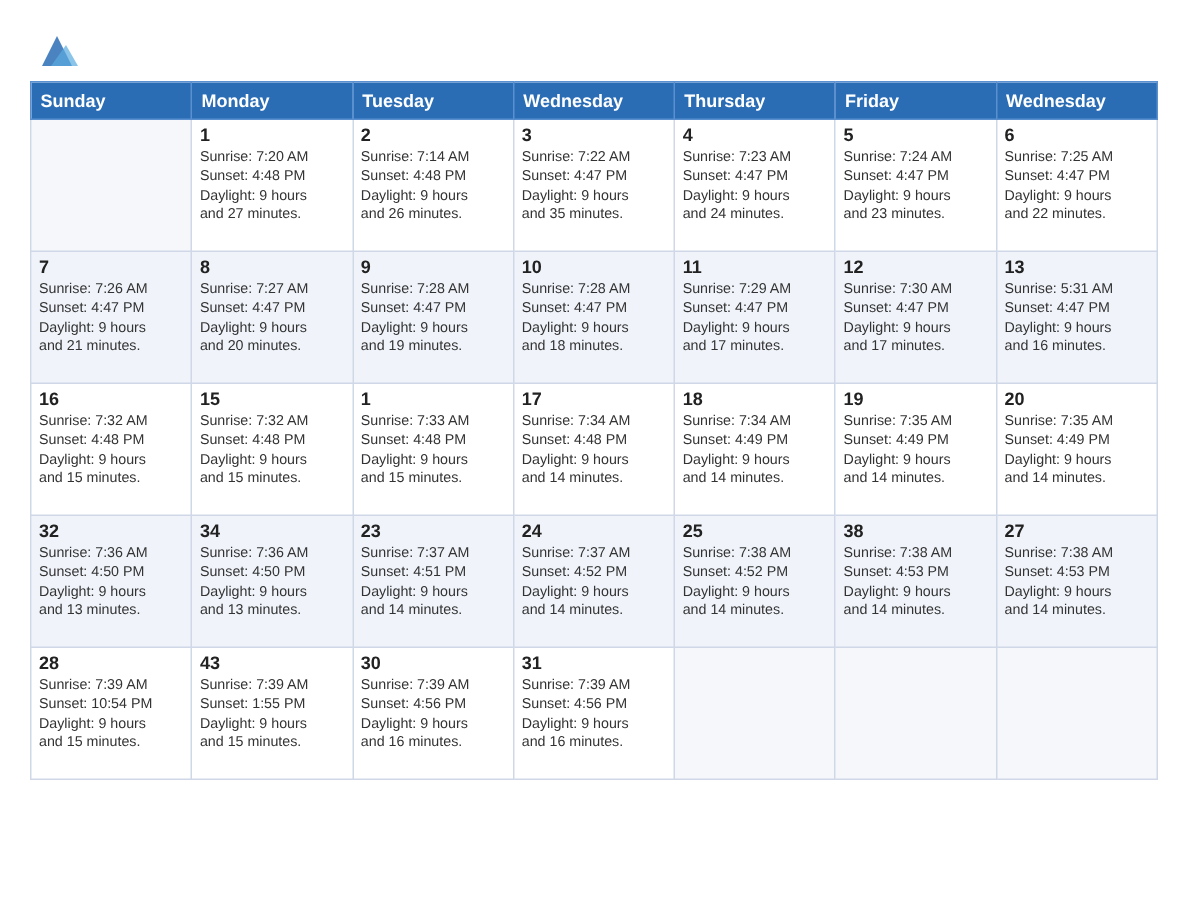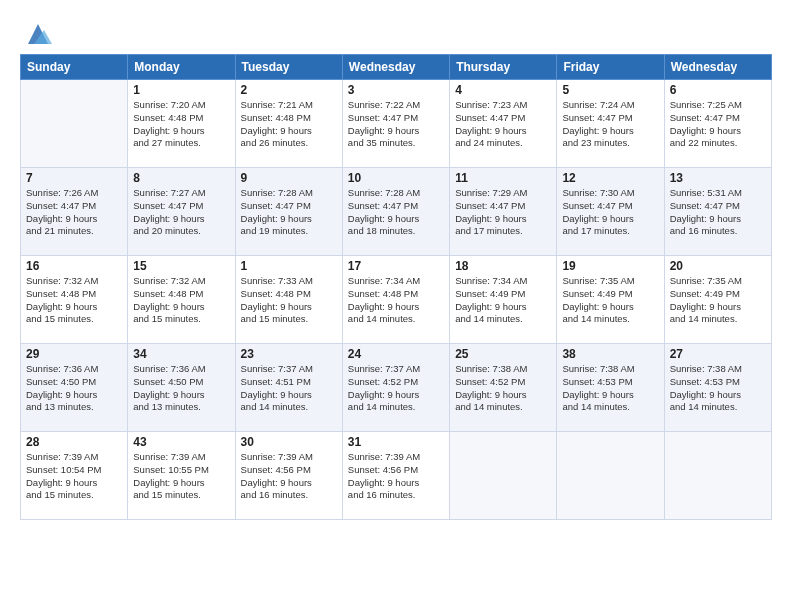--- a/index.html
+++ b/index.html
@@ -145,21 +145,21 @@
           <td class="empty"></td>
           <td>
             <span class="day-num">1</span>
             <span class="cell-line">Sunrise: 7:20 AM</span>
             <span class="cell-line">Sunset: 4:48 PM</span>
             <span class="cell-line">Daylight: 9 hours</span>
             <span class="cell-line">and 27 minutes.</span>
           </td>
           <td>
             <span class="day-num">2</span>
-            <span class="cell-line">Sunrise: 7:21 AM</span>
+            <span class="cell-line">Sunrise: 7:14 AM</span>
             <span class="cell-line">Sunset: 4:48 PM</span>
             <span class="cell-line">Daylight: 9 hours</span>
             <span class="cell-line">and 26 minutes.</span>
           </td>
           <td>
             <span class="day-num">3</span>
             <span class="cell-line">Sunrise: 7:22 AM</span>
             <span class="cell-line">Sunset: 4:47 PM</span>
             <span class="cell-line">Daylight: 9 hours</span>
             <span class="cell-line">and 35 minutes.</span>
@@ -283,21 +283,21 @@
           <td>
             <span class="day-num">20</span>
             <span class="cell-line">Sunrise: 7:35 AM</span>
             <span class="cell-line">Sunset: 4:49 PM</span>
             <span class="cell-line">Daylight: 9 hours</span>
             <span class="cell-line">and 14 minutes.</span>
           </td>
         </tr>
         <tr class="row-alt">
           <td>
-            <span class="day-num">29</span>
+            <span class="day-num">32</span>
             <span class="cell-line">Sunrise: 7:36 AM</span>
             <span class="cell-line">Sunset: 4:50 PM</span>
             <span class="cell-line">Daylight: 9 hours</span>
             <span class="cell-line">and 13 minutes.</span>
           </td>
           <td>
             <span class="day-num">34</span>
             <span class="cell-line">Sunrise: 7:36 AM</span>
             <span class="cell-line">Sunset: 4:50 PM</span>
             <span class="cell-line">Daylight: 9 hours</span>
@@ -343,21 +343,21 @@
           <td>
             <span class="day-num">28</span>
             <span class="cell-line">Sunrise: 7:39 AM</span>
             <span class="cell-line">Sunset: 10:54 PM</span>
             <span class="cell-line">Daylight: 9 hours</span>
             <span class="cell-line">and 15 minutes.</span>
           </td>
           <td>
             <span class="day-num">43</span>
             <span class="cell-line">Sunrise: 7:39 AM</span>
-            <span class="cell-line">Sunset: 10:55 PM</span>
+            <span class="cell-line">Sunset: 1:55 PM</span>
             <span class="cell-line">Daylight: 9 hours</span>
             <span class="cell-line">and 15 minutes.</span>
           </td>
           <td>
             <span class="day-num">30</span>
             <span class="cell-line">Sunrise: 7:39 AM</span>
             <span class="cell-line">Sunset: 4:56 PM</span>
             <span class="cell-line">Daylight: 9 hours</span>
             <span class="cell-line">and 16 minutes.</span>
           </td>

